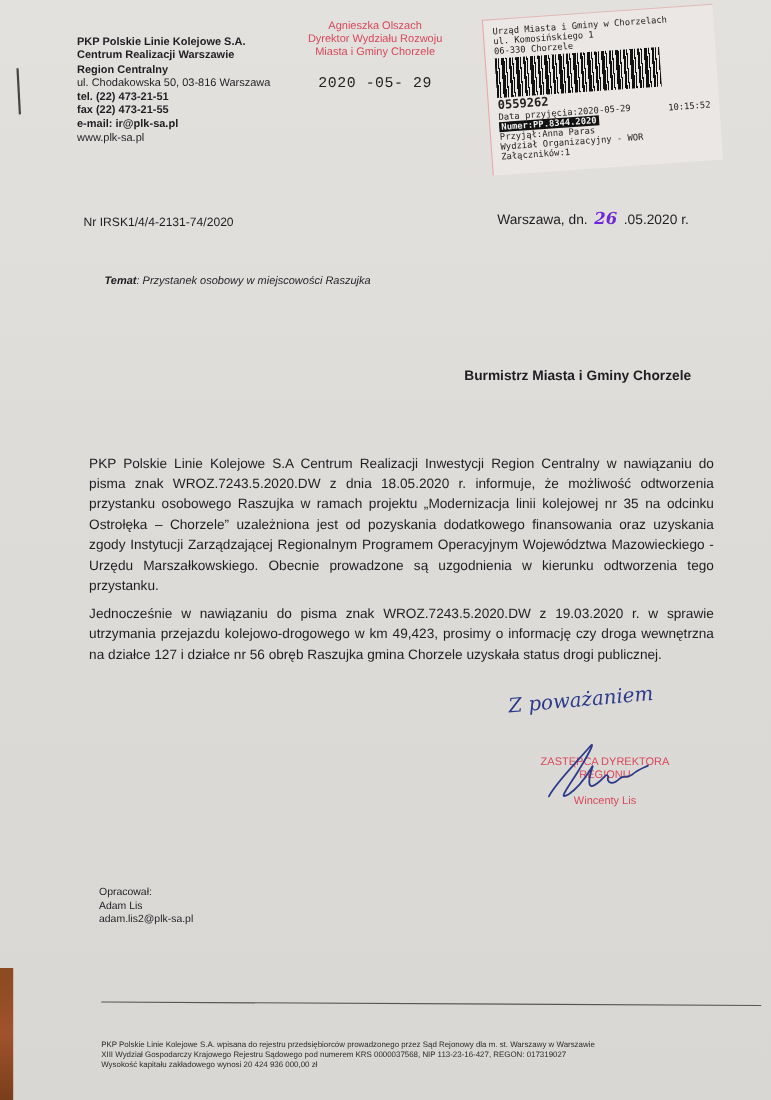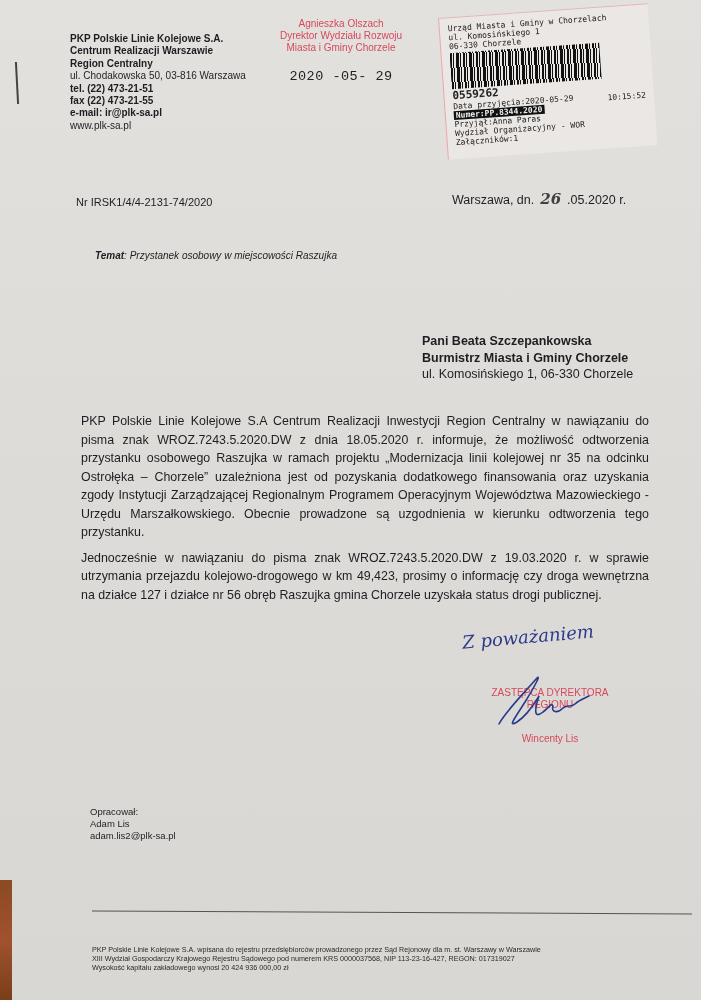--- a/index.html
+++ b/index.html
@@ -50,21 +50,21 @@
         #111 0 2px, #ebe7e4 2px 3px, #111 3px 4px, #ebe7e4 4px 6px,
         #111 6px 9px, #ebe7e4 9px 10px, #111 10px 11px, #ebe7e4 11px 13px);
     }
     .receipt .num { font-weight: bold; font-size: 11px; line-height: 12px; margin-top: 1px; }
     .receipt .inv { background: #111; color: #eee; display: inline-block; padding: 0 2px; font-weight: bold; }
     .receipt .time { position: absolute; right: 8px; top: 86px; }
     
     .ref { position: absolute; left: 76px; top: 196px; font-size: 11px; }
     .date-line { position: absolute; left: 452px; top: 190px; font-size: 12.5px; }
     .hand-day {
-      font-family: "DejaVu Serif", serif; font-style: italic; color: #404040;
+      font-family: "DejaVu Serif", serif; font-style: italic; color: #6d28d9;
       font-size: 15px; font-weight: bold; margin: 0 6px;
     }
     .subject { position: absolute; left: 76px; top: 250px; font-size: 10px; line-height: 12px; }
     .subject .it { font-style: italic; }
     .subject .bi { font-style: italic; font-weight: bold; margin-left: 19px; }
     
     .addressee {
       position: absolute; left: 422px; top: 333px; font-size: 12.5px; line-height: 16.5px;
     }
     .addressee .b { font-weight: bold; }
@@ -140,36 +140,34 @@
   <span>Warszawa, dn.</span><span class="hand-day">26</span><span>.05.2020 r.</span>
 </div>
 
 <div class="subject">
   <div>
     <span class="bi">Temat</span><span class="it">: Przystanek osobowy w miejscowości Raszujka</span>
   </div>
 </div>
 
 <div class="addressee">
-  <div class="b">Pani Beata Szczepankowska</div>
   <div class="b">Burmistrz Miasta i Gminy Chorzele</div>
-  <div>ul. Komosińskiego 1, 06-330 Chorzele</div>
 </div>
 
 <div class="body-text">
   <p>PKP Polskie Linie Kolejowe S.A Centrum Realizacji Inwestycji Region Centralny w nawiązaniu do pisma znak WROZ.7243.5.2020.DW z dnia 18.05.2020 r. informuje, że możliwość odtworzenia przystanku osobowego Raszujka w ramach projektu „Modernizacja linii kolejowej nr 35 na odcinku Ostrołęka – Chorzele” uzależniona jest od pozyskania dodatkowego finansowania oraz uzyskania zgody Instytucji Zarządzającej Regionalnym Programem Operacyjnym Województwa Mazowieckiego - Urzędu Marszałkowskiego. Obecnie prowadzone są uzgodnienia w kierunku odtworzenia tego przystanku.</p>
   <p>Jednocześnie w nawiązaniu do pisma znak WROZ.7243.5.2020.DW z 19.03.2020 r. w sprawie utrzymania przejazdu kolejowo-drogowego w km 49,423, prosimy o informację czy droga wewnętrzna na działce 127 i działce nr 56 obręb Raszujka gmina Chorzele uzyskała status drogi publicznej.</p>
 </div>
 
 <div class="closing">Z poważaniem</div>
 
 <div class="sig-stamp">
   <div>ZASTĘPCA DYREKTORA</div>
   <div>REGIONU</div>
-  <div style="margin-top:22px">Wincenty Lis</div>
+  <div style="margin-top:12px">Wincenty Lis</div>
 </div>
 
 <svg class="sig-scribble" width="100" height="60" viewBox="0 0 100 60">
   <path d="M4 52 C 10 40, 30 20, 42 6 C 46 2, 40 14, 30 30 C 20 46, 12 56, 22 50 C 34 42, 40 30, 44 24 C 40 36, 38 48, 48 40 C 54 36, 56 30, 58 34 C 56 40, 62 42, 68 36 C 72 32, 76 36, 80 32 C 84 28, 90 26, 94 24" fill="none" stroke="#2c3a8a" stroke-width="1.6" stroke-linecap="round"></path>
 </svg>
 
 <div class="prepared">
   <div>Opracował:</div>
   <div>Adam Lis</div>
   <div>adam.lis2@plk-sa.pl</div>

